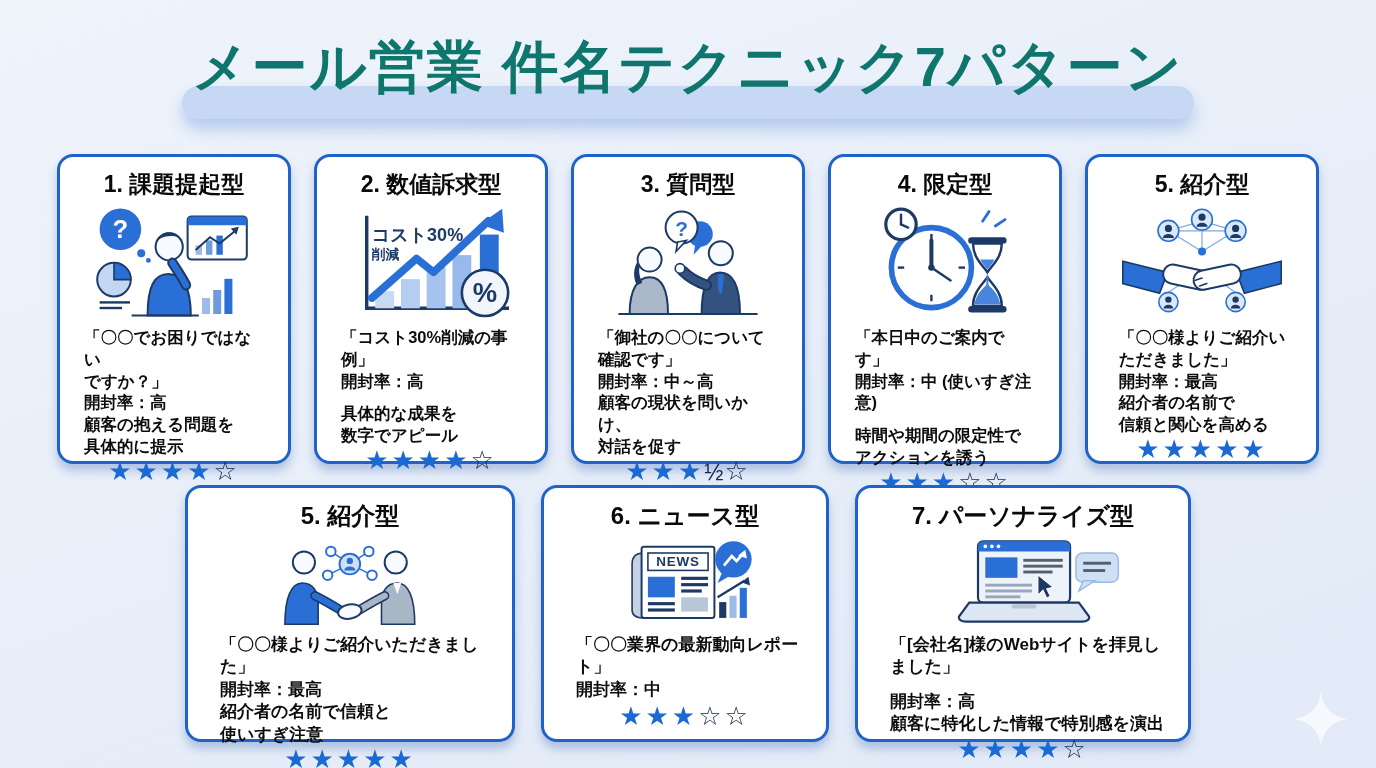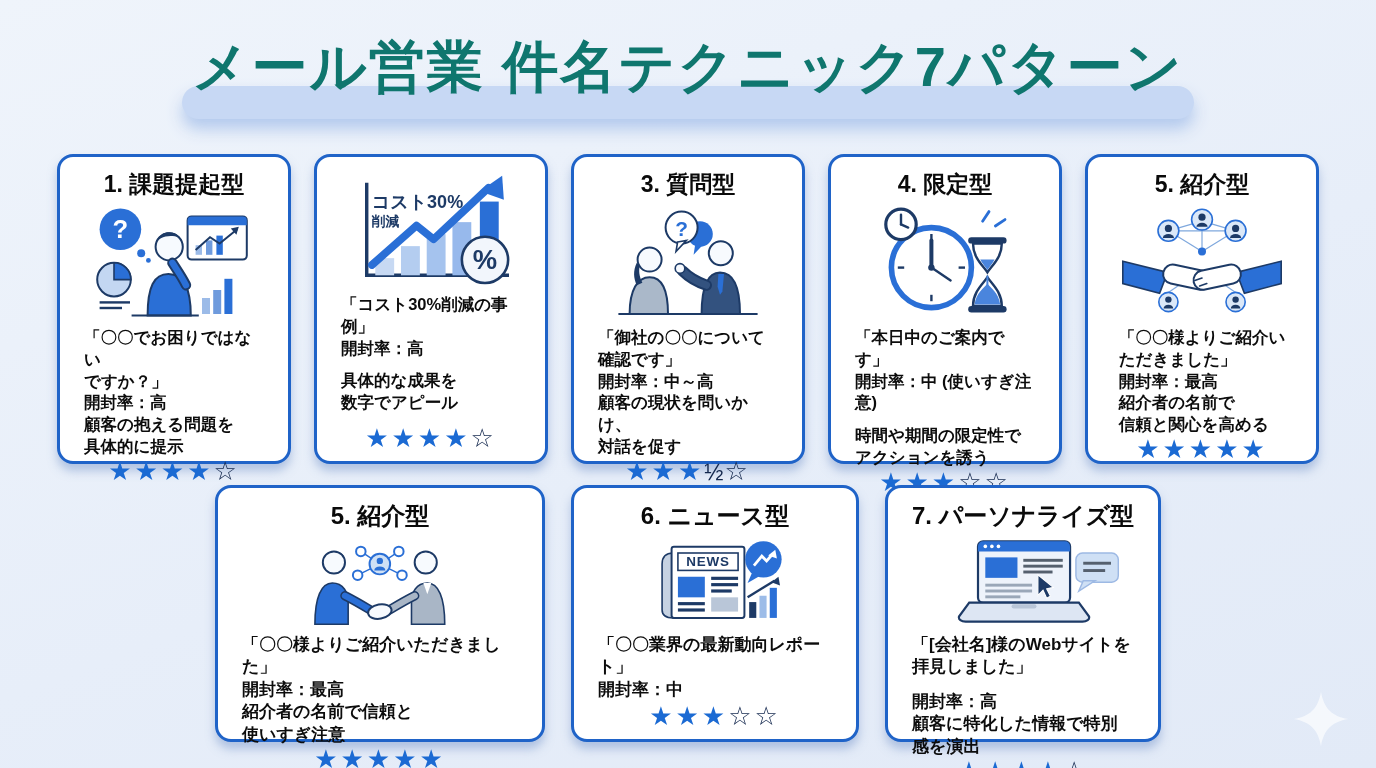--- a/index.html
+++ b/index.html
@@ -10,35 +10,35 @@
   }
   .title-wrap{position:relative;width:fit-content;margin:30px auto 0;}
   .title-bar{position:absolute;left:-10px;right:-10px;top:56px;height:33px;border-radius:18px;
     background:#c7d8f4;box-shadow:0 10px 16px rgba(176,199,236,.95);}
   h1{position:relative;margin:0;font-size:56px;font-weight:900;letter-spacing:2px;color:#0f766e;white-space:nowrap;}
 
   .row1{display:flex;gap:23px;padding:0 57px;margin-top:48px;}
   .row1 .card{flex:1 1 0;height:310px;}
   .row2{display:flex;gap:26px;justify-content:center;margin-top:21px;}
   .row2 .card{height:257px;}
-  .c5b{width:330px;} .c6{width:288px;} .c7{width:276px;}
+  .c5b{width:330px;} .c6{width:288px;} .c7{width:336px;}
 
   .card{
     background:#ffffff;border:3px solid #1f63c8;border-radius:16px;
     box-shadow:0 7px 10px rgba(122,152,203,.5);
     box-sizing:border-box;display:flex;flex-direction:column;align-items:center;
     padding:10px 24px 8px;
   }
   .card-title{font-size:23px;font-weight:800;color:#0a0a0a;margin-top:2px;white-space:nowrap;}
   .row2 .card-title{font-size:24px;}
   .illo{display:flex;align-items:center;justify-content:center;margin-top:2px;}
   .row1 .illo svg{height:120px;}
   .row2 .illo svg{height:95px;}
   .body{ font-weight:bold;font-size:16.5px;line-height:1.32;margin-top:5px;}
-  .row2 .body{font-size:17px;}
+  .row2 .body{font-size:17px;margin-left:8px;}
   .subject,.rate,.desc{white-space:pre-line;}
   .c2 .desc,.c4 .desc{margin-top:11px;}
   .c6 .desc{margin-top:5px;}
   .c7 .rate{margin-top:12px;}
   .stars{margin-top:auto;font-size:26px;letter-spacing:3px;line-height:1;padding-bottom:2px;white-space:nowrap;}
   .sf{color:#1b6ad3;}
   .sh{color:#14284e;font-size:23px;letter-spacing:1px;}
   .se{color:#14284e;}
   .sparkle{position:absolute;right:26px;bottom:16px;opacity:.85;}
 </style>
@@ -86,20 +86,21 @@
       <div class="subject">「〇〇でお困りではない
 ですか？」</div>
       <div class="rate">開封率：高</div>
       <div class="desc">顧客の抱える問題を
 具体的に提示</div>
     </div>
     <div class="stars"><span class="sf">★★★★</span><span class="sh"></span><span class="se">☆</span></div>
   </div>
 
   <div class="card c2">
+    <div class="card-title">2. 数値訴求型</div>
     <div class="illo">
       <svg viewBox="0 0 210 140">
         <path d="M30,16 L30,124 L196,124" fill="none" stroke="#1d3a66" stroke-width="4"></path>
         <rect x="40" y="104" width="22" height="20" fill="#c7d9f3"></rect>
         <rect x="70" y="90" width="22" height="34" fill="#b4cdf0"></rect>
         <rect x="100" y="76" width="22" height="48" fill="#a5c3ee"></rect>
         <rect x="130" y="62" width="22" height="62" fill="#97b9ec"></rect>
         <rect x="162" y="38" width="22" height="86" fill="#2a6fd6"></rect>
         <path d="M36,112 L88,66 L108,82 L172,22" stroke="#2a6fd6" stroke-width="9" fill="none" stroke-linejoin="round" stroke-linecap="round"></path>
         <polygon points="188,8 190,36 162,26" fill="#2a6fd6"></polygon>

